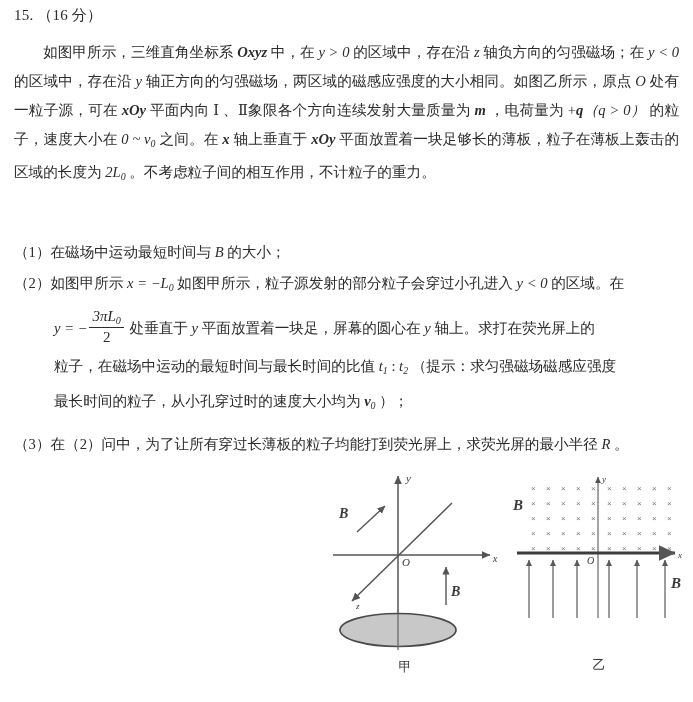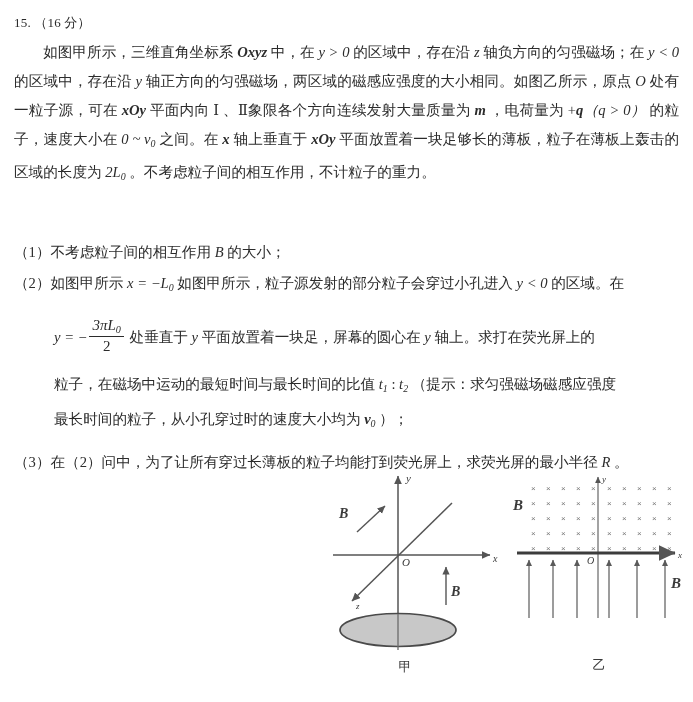--- a/index.html
+++ b/index.html
@@ -19,22 +19,22 @@
     position: absolute;
     left: 0; top: 0;
     width: 693px;
     height: 702px;
   }
 
   
   .qnum {
     position: absolute;
     left: 14px;
-    top: 14px;
-    font-size: 13px;
+    top: 6px;
+    font-size: 15px;
     letter-spacing: .2px;
     white-space: nowrap;
   }
   .body-text {
     position: absolute;
     left: 14px;
     top: 38px;
     width: 665px;
     font-size: 14.6px;
     line-height: 29px;
@@ -64,21 +64,21 @@
   i.m { font-family: "Liberation Serif", serif; }
   b.m { font-style: italic; font-weight: 700; font-family: "Liberation Serif", serif; margin-top: 7px; }
   .sub { font-size: .68em; vertical-align: -0.28em; font-style: italic; }
 
   
   .frac {
     display: inline-block;
     vertical-align: -0.62em;
     text-align: center;
     line-height: 1.12;
-    margin: 13px 2px;
+    margin: 4px 2px;
   }
   .frac .num {
     display: block;
     padding: 0 3px 1px 3px;
     border-bottom: 1.4px solid #2b2b2b;
     font-size: 15px;
   }
   .frac .den {
     display: block;
     padding-top: 1px;
@@ -120,21 +120,21 @@
     <span>15.</span>
     <span>（16 分）</span>
   </div>
 
   <div class="body-text">
     <p class="indent"><span>如图甲所示，三维直角坐标系 </span><b class="m">Oxyz</b><span> 中，在 </span><i class="m">y &gt; 0</i><span> 的区域中，存在沿 </span><i class="m">z</i><span> 轴负方向的匀强磁场；</span><span>在 </span><i class="m">y &lt; 0</i><span> 的区域中，存在沿 </span><i class="m">y</i><span> 轴正方向的匀强磁场，两区域的磁感应强度的大小相同。如图乙所</span><span>示，原点 </span><i class="m">O</i><span> 处有一粒子源，可在 </span><b class="m">xOy</b><span> 平面内向 Ⅰ 、Ⅱ象限各个方向连续发射大量质量为 </span><b class="m">m</b><span> ，电</span><span>荷量为 +</span><b class="m">q</b><i class="m">（q &gt; 0）</i><span> 的粒子，速度大小在 </span><i class="m">0 ~ v</i><i class="sub">0</i><span> 之间。在 </span><b class="m">x</b><span> 轴上垂直于 </span><b class="m">xOy</b><span> 平面放置着一块足</span><span>够长的薄板，粒子在薄板上轰击的区域的长度为 </span><i class="m">2L</i><i class="sub">0</i><span> 。不考虑粒子间的相互作用，不计粒子的重</span><span>力。</span></p>
   </div>
 
   <div class="parts">
 
-    <p class="part"><span>（1）</span><span>不考虑粒子间的相互作用 </span><i class="m">B</i><span> 的大小；</span></p>
+    <p class="part"><span>（1）</span><span>在磁场中运动最短时间与 </span><i class="m">B</i><span> 的大小；</span></p>
 
     <p class="part"><span>（2）</span><span>如图甲所示 </span><i class="m">x = −L</i><i class="sub">0</i><span> 如图甲所示，粒子源发射的部分粒子会穿过小孔进入 </span><i class="m">y &lt; 0</i><span> 的区域。在</span></p>
 
     <p class="part part-indent eqline"><i class="m">y = −</i><span class="frac"><span class="num"><i class="m">3πL</i><i class="sub">0</i></span><span class="den">2</span></span><span> 处垂直于 </span><i class="m">y</i><span> 平面放置着一块足，屏幕的圆心在 </span><i class="m">y</i><span> 轴上。求打在荧光屏上的</span></p>
 
     <p class="part part-indent"><span>粒子，在磁场中运动的最短时间与最长时间的比值 </span><i class="m">t</i><i class="sub">1</i><span> : </span><i class="m">t</i><i class="sub">2</i><span> （提示：求匀强磁场磁感应强度</span></p>
 
     <p class="part part-indent"><span>最长时间的粒子，从小孔穿过时的速度大小均为 </span><b class="m">v</b><i class="sub">0</i><span> ）；</span></p>
 
     <p class="part" style="margin-top:11px"><span>（3）</span><span>在（2）问中，为了让所有穿过长薄板的粒子均能打到荧光屏上，求荧光屏的最小半径 </span><i class="m">R</i><span> 。</span></p>

